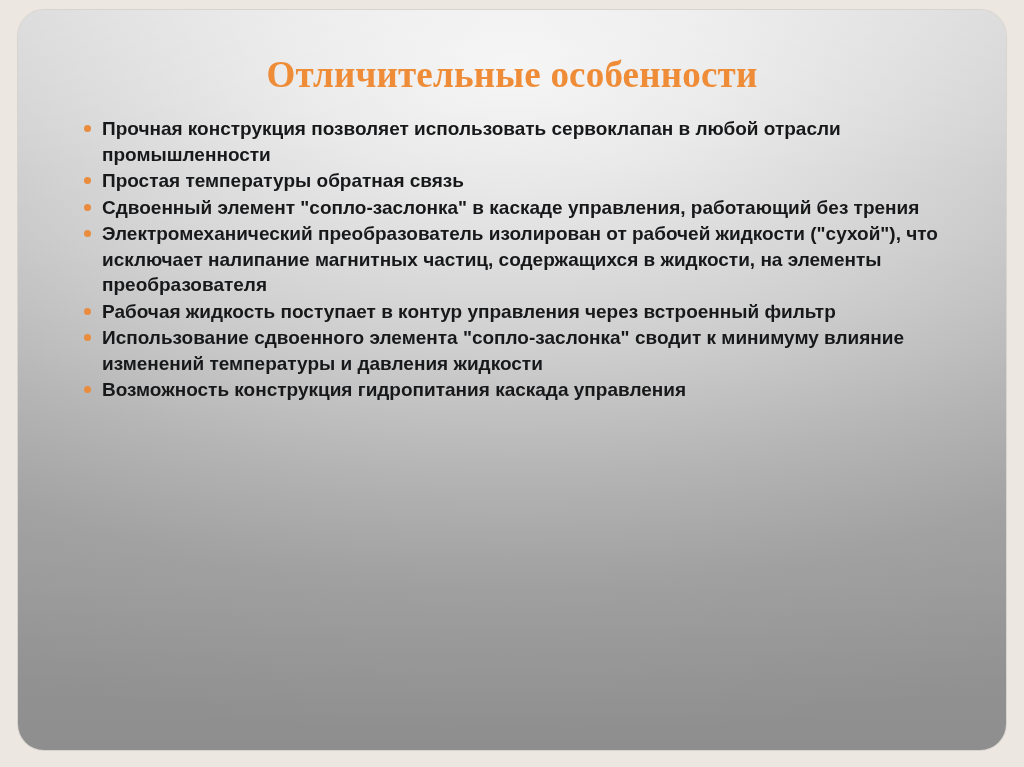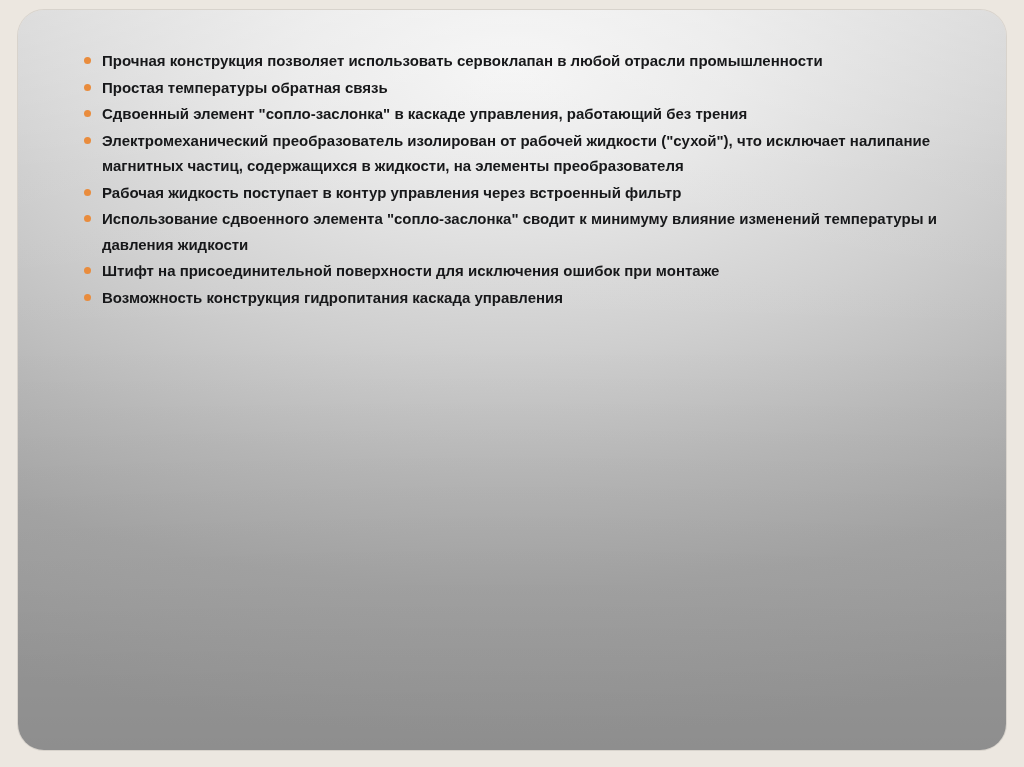--- a/index.html
+++ b/index.html
@@ -56,41 +56,42 @@
     list-style: none;
     margin: 0;
     padding: 0;
   }
   ul.bullets > li {
     position: relative;
     padding-left: 40px;
     margin-bottom: 1px;
     font-family: "Liberation Sans", sans-serif;
     font-weight: bold;
-    font-size: 15px;
+    font-size: 19px;
     line-height: 25.5px;
     color: #17181a;
   }
   ul.bullets > li .dot {
     position: absolute;
     left: 22px;
     top: 9px;
     width: 7px;
     height: 7px;
     border-radius: 50%;
     background: #e98c3d;
   }
   .footer-space { height: 8px; }
 </style>
 </head>
 <body>
 
 <div id="slide">
 
   <div id="title-block">
+    <div class="title-line">Отличительные особенности</div>
   </div>
 
   <div id="content">
     <ul class="bullets">
       <li>
         <span class="dot"></span>
         <span>Прочная конструкция позволяет использовать сервоклапан в любой отрасли промышленности</span>
       </li>
       <li>
         <span class="dot"></span>
@@ -107,23 +108,19 @@
       <li>
         <span class="dot"></span>
         <span>Рабочая жидкость поступает в контур управления через встроенный фильтр</span>
       </li>
       <li>
         <span class="dot"></span>
         <span>Использование сдвоенного элемента "сопло-заслонка" сводит к минимуму влияние изменений температуры и давления жидкости</span>
       </li>
       <li>
         <span class="dot"></span>
-        <span>Штифт на присоединительной поверхности для исключения ошибок при монтаже</span>
-      </li>
-      <li>
-        <span class="dot"></span>
         <span>Возможность конструкция гидропитания каскада управления</span>
       </li>
     </ul>
     <div class="footer-space"></div>
   </div>
 
 </div>
 
 </body></html>

